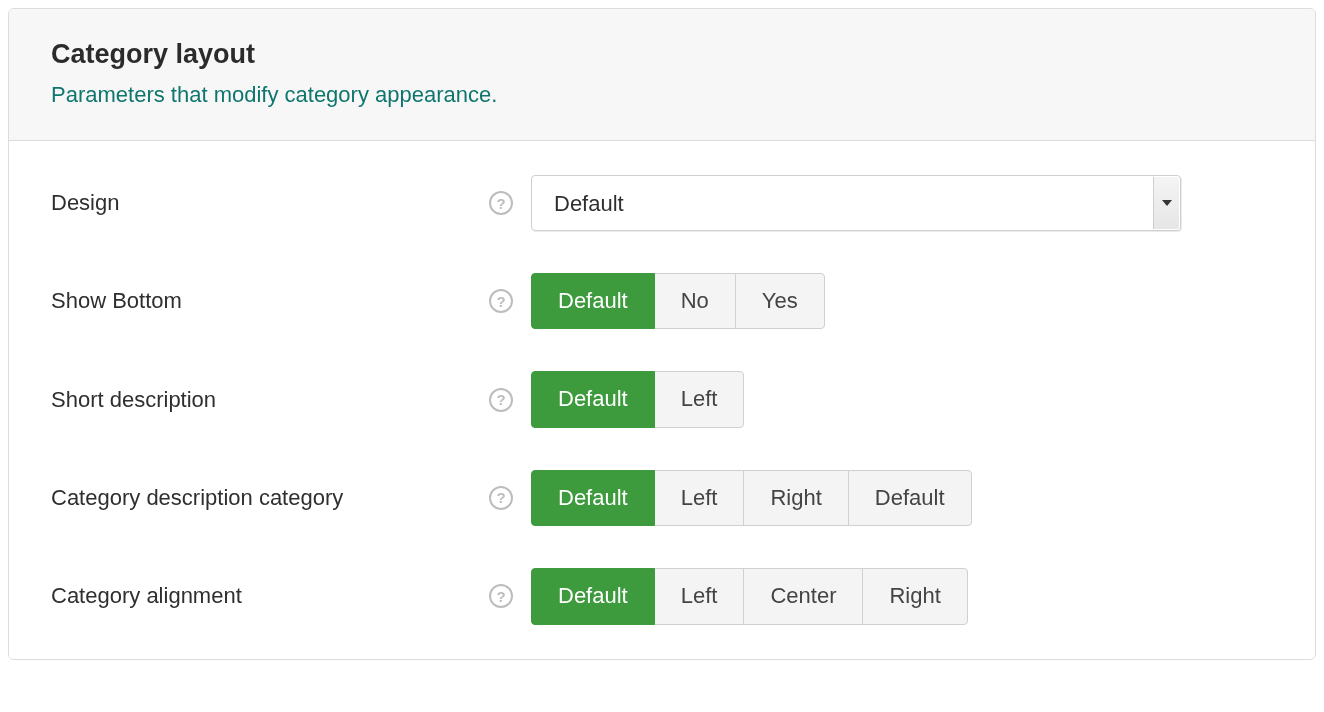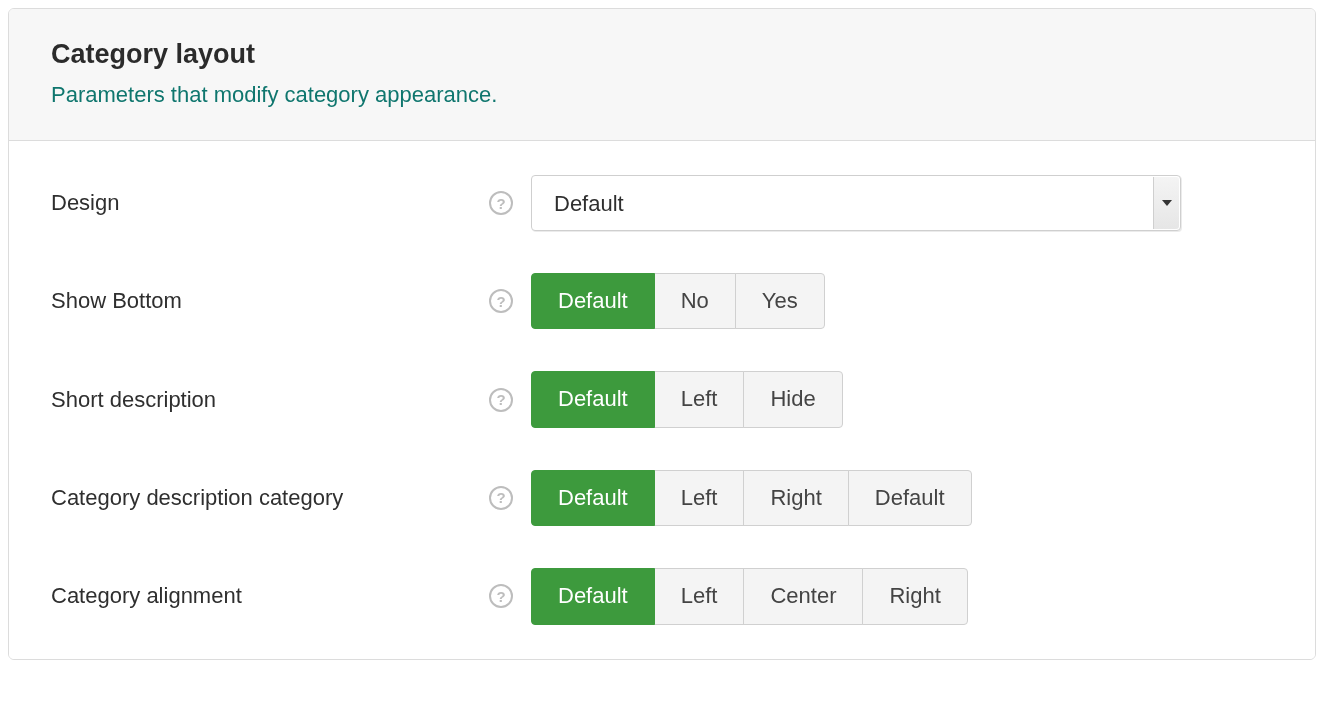--- a/index.html
+++ b/index.html
@@ -188,21 +188,20 @@
 
     <div class="form-row">
       <div class="label-col">
         <span class="field-label">Short description</span>
         <span class="help-icon">?</span>
       </div>
       <div class="control-col">
         <div class="btn-group">
             <button class="btn active">Default</button>
             <button class="btn">Left</button>
-            <button class="btn">Hide</button>
           </div>
       </div>
     </div>
 
     <div class="form-row">
       <div class="label-col">
         <span class="field-label">Category description category</span>
         <span class="help-icon">?</span>
       </div>
       <div class="control-col">

